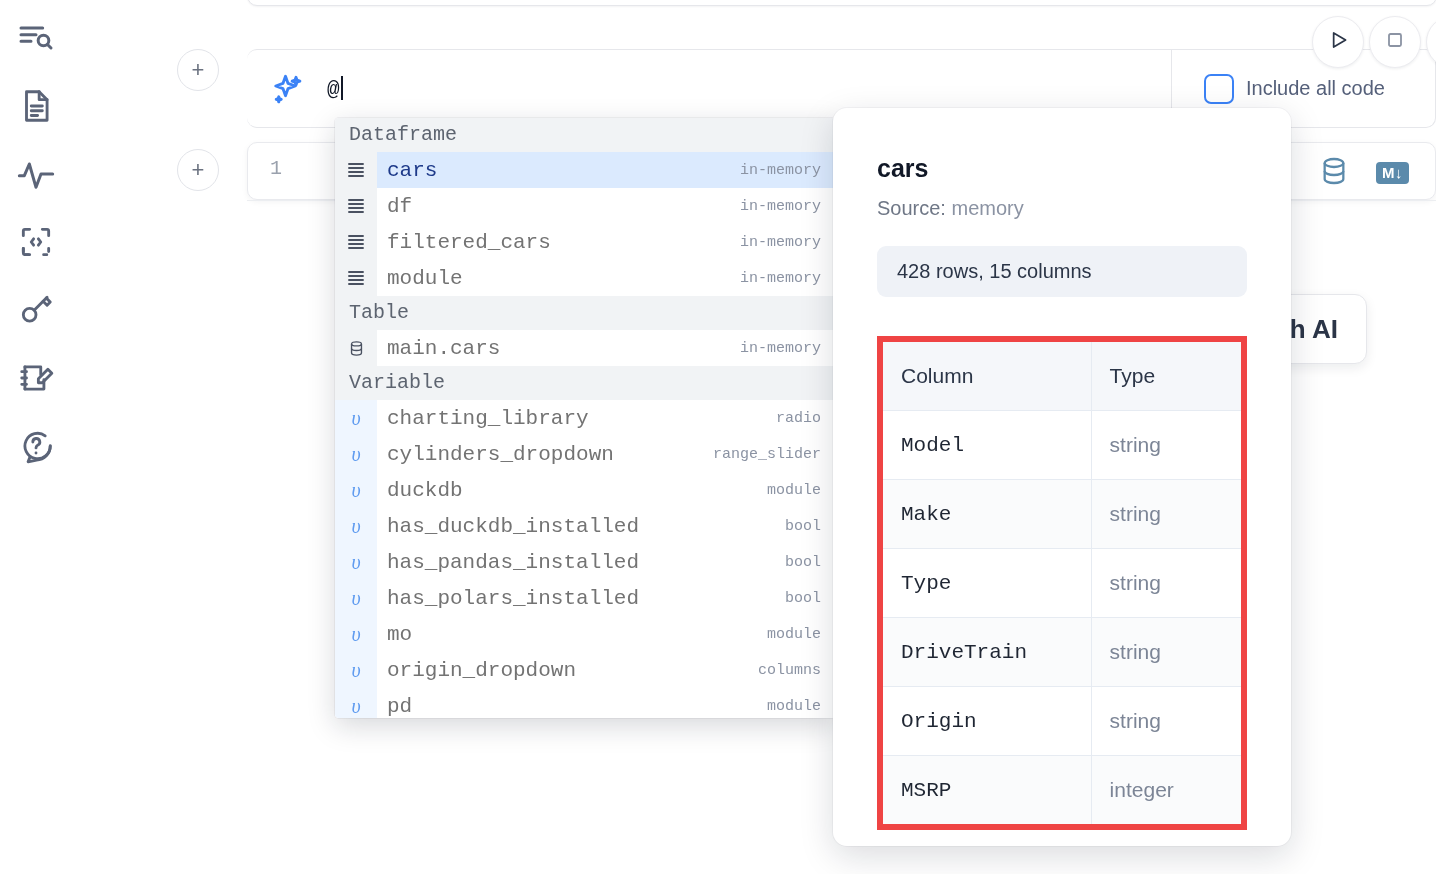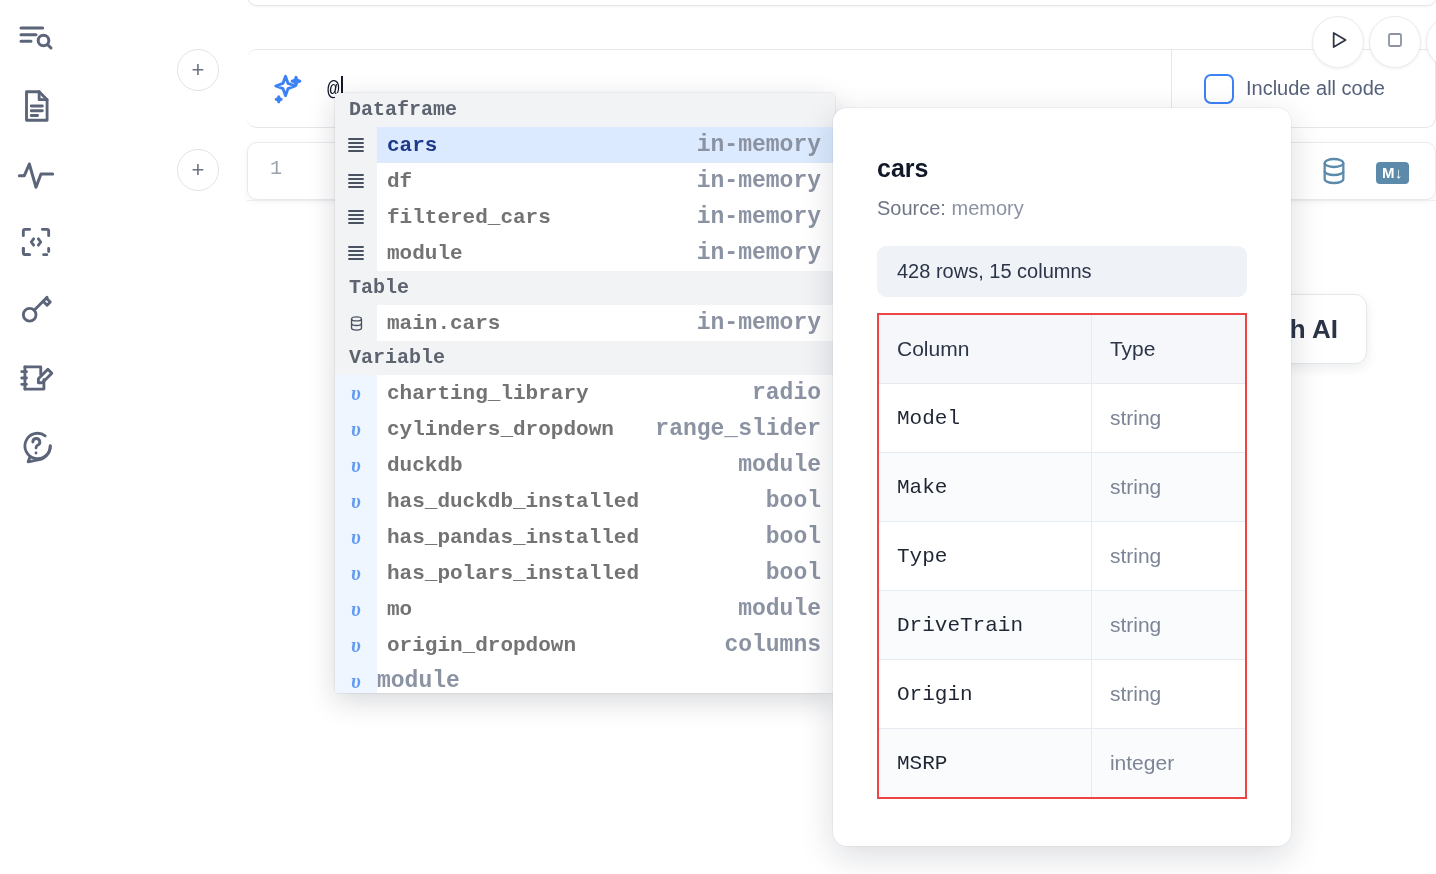--- a/index.html
+++ b/index.html
@@ -114,26 +114,25 @@
     position: absolute; left: 1175px; top: 294px; width: 192px; height: 70px;
     background: #ffffff; border: 1px solid #e6e7eb; border-radius: 12px;
     box-shadow: 0 4px 12px rgba(15,23,42,.08);
     display: flex; align-items: center; justify-content: flex-end;
     padding-right: 28px; z-index: 5;
   }
   .ai-card-text { font-size: 26px; font-weight: bold; color: #2b3547; }
 
   
   .ac-dropdown {
-    position: absolute; left: 335px; top: 93px; width: 500px; height: 600px;
+    position: absolute; left: 335px; top: 118px; width: 500px; height: 600px;
     background: #ffffff; border-radius: 4px;
     box-shadow: 0 8px 28px rgba(15,23,42,.17), 0 0 0 1px rgba(15,23,42,.05);
     overflow: hidden; z-index: 10;
     font-family: "Liberation Mono", monospace;
-    font-weight: bold;
   }
   .ac-section {
     background: #f1f3f5; color: #5d6470; font-size: 20px;
     padding: 5px 0 6px 14px;
   }
   .ac-item {
     display: flex; align-items: center; height: 36px; background: #ffffff; cursor: pointer;
   }
   .ac-item.selected { background: #dbeafe; }
   .ac-gutter {
@@ -141,40 +140,40 @@
     display: flex; align-items: center; justify-content: center;
     background: #f1f3f5; color: #4a5161;
   }
   .ac-gutter.var { background: #eff6ff; color: #5f9bf0; font-size: 20px;
     font-family: "Liberation Serif", serif; font-style: italic; }
   .ac-name {
     flex: 1; padding-left: 10px; font-size: 21px; color: #737373; white-space: nowrap;
   }
   .ac-item.selected .ac-name { color: #1e3a8a; }
   .ac-meta {
-    font-size: 23px; color: #8b93a3; padding-right: 14px; white-space: nowrap;
+    font-size: 15px; color: #8b93a3; padding-right: 14px; white-space: nowrap;
   }
 
   
   .details {
     position: absolute; left: 833px; top: 108px; width: 458px; height: 738px;
     background: #ffffff; border-radius: 14px;
     box-shadow: 0 10px 34px rgba(15,23,42,.15), 0 0 0 1px rgba(15,23,42,.04);
     z-index: 20; padding: 46px 44px 0; overflow: hidden;
   }
   .details-title { font-size: 25px; font-weight: bold; color: #111827; }
   .details-source { margin-top: 14px; font-size: 20px; color: #8b93a3; }
   .details-source b { color: #6f7786; font-weight: normal; }
   .details-shape {
     margin-top: 26px; background: #eff2f7; border-radius: 9px;
     padding: 14px 20px; font-size: 20px; color: #2b3547;
   }
   .details-table {
-    margin-top: 16px; width: 100%; border-collapse: collapse;
-    border: 2px solid #ef4444;
+    margin-top: 39px; width: 100%; border-collapse: collapse;
+    border: 6px solid #ef4444;
   }
   .details-table th {
     background: #f5f7fa; text-align: left; font-weight: normal;
     font-size: 21px; color: #2b3547; padding: 22px 0 22px 18px;
     border-right: 1px solid #e6ebf2; border-bottom: 1px solid #e6ebf2;
   }
   .details-table td {
     padding: 22px 0 22px 18px; border-right: 1px solid #e6ebf2; border-bottom: 1px solid #e6ebf2;
     font-size: 21px;
   }
@@ -404,20 +403,21 @@
         <span class="ac-name">mo</span>
         <span class="ac-meta">module</span>
       </div>
       <div class="ac-item">
         <span class="ac-gutter var">υ</span>
         <span class="ac-name">origin_dropdown</span>
         <span class="ac-meta">columns</span>
       </div>
       <div class="ac-item">
         <span class="ac-gutter var">υ</span>
+        <span class="ac-name">pd</span>
         <span class="ac-meta">module</span>
       </div>
     </div>
 
   <div class="details">
     <div class="details-title">cars</div>
     <div class="details-source">
       <b>Source:</b>
       <span>memory</span>
     </div>

